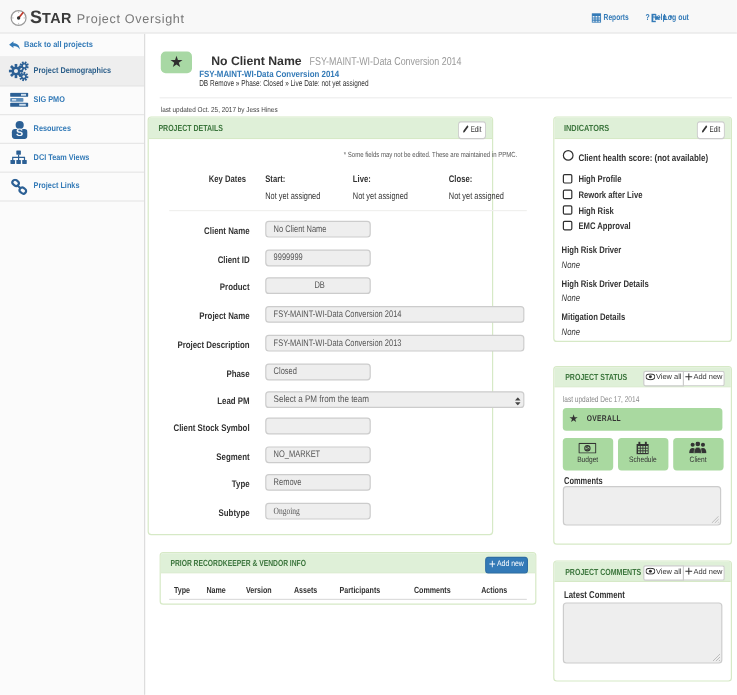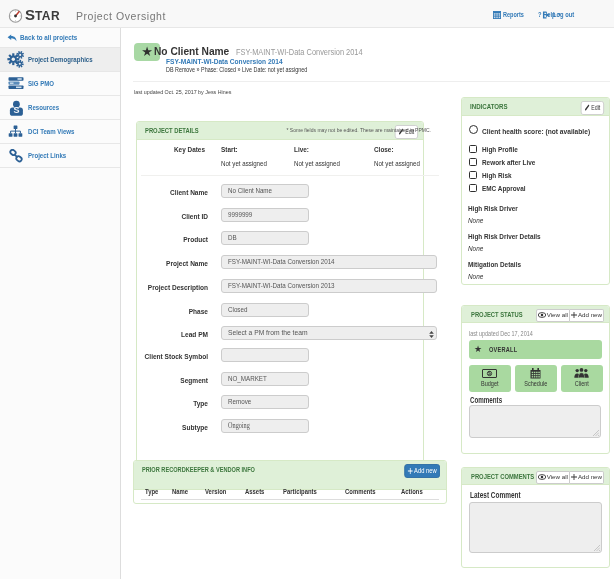--- a/index.html
+++ b/index.html
@@ -4,67 +4,67 @@
 <style>
 * { box-sizing: border-box; margin: 0; padding: 0; }
 html, body { width: 614px; height: 579px; font-family: "Liberation Sans", sans-serif; background: #fff; overflow: hidden; }
 
 
 .navbar { position: absolute; top: 0; left: 0; width: 614px; height: 28px; background: #f8f8f8; border-bottom: 1px solid #e7e7e7; z-index: 5; }
 .brand { position: absolute; left: 8px; top: 6px; height: 18px; white-space: nowrap; }
 .brand svg { vertical-align: -3px; }
 .brand .s1 { font-size: 15px; font-weight: bold; color: #3b3b3b; margin-left: 2px; }
 .brand .s2 { font-size: 12px; font-weight: bold; color: #3b3b3b; letter-spacing: 0.4px; }
-.brand .s3 { font-size: 10.5px; color: #777; letter-spacing: 0.55px; margin-left: 16px; }
+.brand .s3 { font-size: 10.5px; color: #777; letter-spacing: 0.55px; margin-left: 4px; }
 .nav-links .nl { position: absolute; top: 10px; font-size: 7.2px; font-weight: bold; color: #337ab7; white-space: nowrap; }
 .nav-links svg { vertical-align: -1.5px; margin-right: 2px; }
 
 
 .sidebar { position: absolute; top: 28px; left: 0; width: 121px; height: 551px; background: #fbfbfb; border-right: 1px solid #ddd; }
 .sb-back { height: 20px; border-bottom: 1px solid #e7e7e7; display: flex; align-items: center; padding-left: 7px; font-size: 6.8px; font-weight: bold; color: #337ab7; }
 .sb-back svg { margin-right: 3px; }
 .sb-back .tx { transform: scaleX(0.92); transform-origin: 0 50%; white-space: nowrap; }
 .sb-item { height: 24px; border-bottom: 1px solid #e7e7e7; display: flex; align-items: center; padding-left: 7px; font-size: 7px; font-weight: bold; color: #337ab7; white-space: nowrap; }
 .sb-item .ic { width: 17px; height: 17px; margin-right: 4px; flex: 0 0 17px; display: flex; align-items: center; justify-content: center; }
 .sb-item .tx { transform: scaleX(0.87); transform-origin: 0 50%; }
 .sb-item.active { background: #eeeeee; color: #2c5f8a; }
 
 
 .star-tile { position: absolute; left: 134px; top: 43px; width: 26px; height: 18px; background: #a8d8a4; border-radius: 4px; text-align: center; line-height: 17px; font-size: 13px; color: #2f2f2f; }
-.title-h { position: absolute; left: 154px; top: 45.5px; font-size: 10.2px; font-weight: bold; color: #333; white-space: nowrap; }
+.title-h { position: absolute; left: 176px; top: 45.5px; font-size: 10.2px; font-weight: bold; color: #333; white-space: nowrap; }
 .title-h .sub { display: inline-block; font-size: 9.5px; font-weight: normal; color: #999; margin-left: 7px; transform: scaleX(0.78); transform-origin: 0 50%; vertical-align: baseline; }
 .title-link { position: absolute; left: 166px; top: 56.5px; font-size: 7.5px; font-weight: bold; color: #337ab7; white-space: nowrap; transform: scaleX(0.88); transform-origin: 0 0; }
 .title-crumb { position: absolute; left: 166px; top: 64.5px; font-size: 7.2px; color: #333; white-space: nowrap; transform: scaleX(0.75); transform-origin: 0 0; }
 .title-hr { position: absolute; left: 133px; top: 81px; width: 477px; height: 0; border-top: 1px solid #eee; }
 .last-upd { position: absolute; left: 134px; top: 88.5px; font-size: 6px; color: #444; white-space: nowrap; transform: scaleX(0.89); transform-origin: 0 0; }
 
 
 .panel { position: absolute; background: #fff; border: 1px solid #d6e9c6; border-radius: 3px; }
 .panel-h { background: #dff0d8; color: #3c763d; font-size: 7.4px; font-weight: bold; border-bottom: 1px solid #d6e9c6; border-radius: 2px 2px 0 0; position: relative; }
 .panel-h .ttl { display: inline-block; transform: scaleX(0.79); transform-origin: 0 50%; }
 .btn-xs { display: inline-block; background: #fff; border: 1px solid #ccc; border-radius: 3px; font-size: 7px; color: #333; padding: 2px 4px; font-weight: normal; line-height: 8px; transform: scaleX(0.75); transform-origin: 100% 50%; }
 .btn-blue { display: inline-block; background: #337ab7; border: 1px solid #2e6da4; border-radius: 3px; font-size: 6.8px; color: #fff; padding: 2px 3px; font-weight: normal; line-height: 8px; transform: scaleX(0.85); transform-origin: 100% 50%; }
 .btn-xs svg, .btn-blue svg { vertical-align: -1px; }
 
 
-#pd { left: 136px; top: 97px; width: 288px; height: 349px; margin-top: 24px; }
+#pd { left: 123px; top: 97px; width: 288px; height: 349px; }
 #pd .panel-h { height: 18px; line-height: 18px; padding-left: 8px; }
 #pd .panel-h .btn-xs { position: absolute; right: 5px; top: 3px; }
 .pd-note { position: absolute; left: 133px; width: 298px; text-align: right; top: 126px; font-size: 6.2px; color: #555; white-space: nowrap; transform: scaleX(0.81); transform-origin: 100% 0; }
 .kd-label { position: absolute; font-size: 8px; font-weight: bold; color: #333; white-space: nowrap; transform: scaleX(0.8); transform-origin: 0 0; }
 .kd-val { position: absolute; font-size: 8px; color: #333; white-space: nowrap; transform: scaleX(0.77); transform-origin: 0 0; }
 .frm-label { position: absolute; width: 95px; text-align: right; font-size: 8px; font-weight: bold; color: #333; white-space: nowrap; transform: scaleX(0.82); transform-origin: 100% 0; }
 .inp { position: absolute; left: 221px; height: 14px; background: #eee; border: 1px solid #ccc; border-radius: 3px; font-size: 8px; color: #555; line-height: 12.5px; padding-left: 6px; white-space: nowrap; }
 .inp .tx { display: inline-block; transform: scaleX(0.78); transform-origin: 0 50%; }
 .inp.sm { width: 88px; }
 .inp.lg { width: 216px; }
 
 
 #pr { left: 133px; top: 460px; width: 314px; height: 44px; }
-#pr .panel-h { height: 29px; line-height: 17px; padding-left: 7.5px; }
+#pr .panel-h { height: 17px; line-height: 17px; padding-left: 7.5px; }
 #pr .panel-h .ttl { transform: scaleX(0.76); }
 #pr .panel-h .btn-blue { position: absolute; right: 6px; top: 2.5px; }
 .pr-cols span { position: absolute; top: 487px; font-size: 7.4px; font-weight: bold; color: #333; white-space: nowrap; transform: scaleX(0.8); transform-origin: 0 0; }
 .pr-border { position: absolute; left: 141px; top: 499px; width: 298px; border-top: 1px solid #ddd; }
 
 
 #ind { left: 461px; top: 97px; width: 149px; height: 188px; }
 #ind .panel-h { height: 18px; line-height: 18px; padding-left: 7.5px; }
 #ind .panel-h .ttl { transform: scaleX(0.83); }
 #ind .panel-h .btn-xs { position: absolute; right: 5px; top: 3px; }
@@ -257,21 +257,21 @@
 <div class="kd-label" style="left:374px;top:144.5px;">Close:</div>
 <div class="kd-val" style="left:221px;top:158.5px;">Not yet assigned</div>
 <div class="kd-val" style="left:294px;top:158.5px;">Not yet assigned</div>
 <div class="kd-val" style="left:374px;top:158.5px;">Not yet assigned</div>
 
 <div class="frm-label" style="left:113px;top:188px;">Client Name</div>
 <div class="inp sm" style="top:184px;"><span class="tx">No Client Name</span></div>
 <div class="frm-label" style="left:113px;top:212px;">Client ID</div>
 <div class="inp sm" style="top:208px;"><span class="tx">9999999</span></div>
 <div class="frm-label" style="left:113px;top:235px;">Product</div>
-<div class="inp sm" style="top:231px;"><span class="tx">DB</span></div>
+<div class="inp sm" style="top:231px;text-align:center;"><span class="tx">DB</span></div>
 <div class="frm-label" style="left:113px;top:259px;">Project Name</div>
 <div class="inp lg" style="top:255px;"><span class="tx">FSY-MAINT-WI-Data Conversion 2014</span></div>
 <div class="frm-label" style="left:113px;top:283px;">Project Description</div>
 <div class="inp lg" style="top:279px;"><span class="tx">FSY-MAINT-WI-Data Conversion 2013</span></div>
 <div class="frm-label" style="left:113px;top:307px;">Phase</div>
 <div class="inp sm" style="top:303px;"><span class="tx">Closed</span></div>
 <div class="frm-label" style="left:113px;top:330px;">Lead PM</div>
 <div class="inp lg" style="top:326px;"><span class="tx" style="transform:scaleX(0.84);">Select a PM from the team</span><svg style="position:absolute;right:2.5px;top:3.5px;" width="5" height="7" viewBox="0 0 5 7">
       <path d="M2.5 0 L4.8 2.7 L0.2 2.7 Z" fill="#444"></path>
       <path d="M2.5 7 L4.8 4.3 L0.2 4.3 Z" fill="#444"></path>

